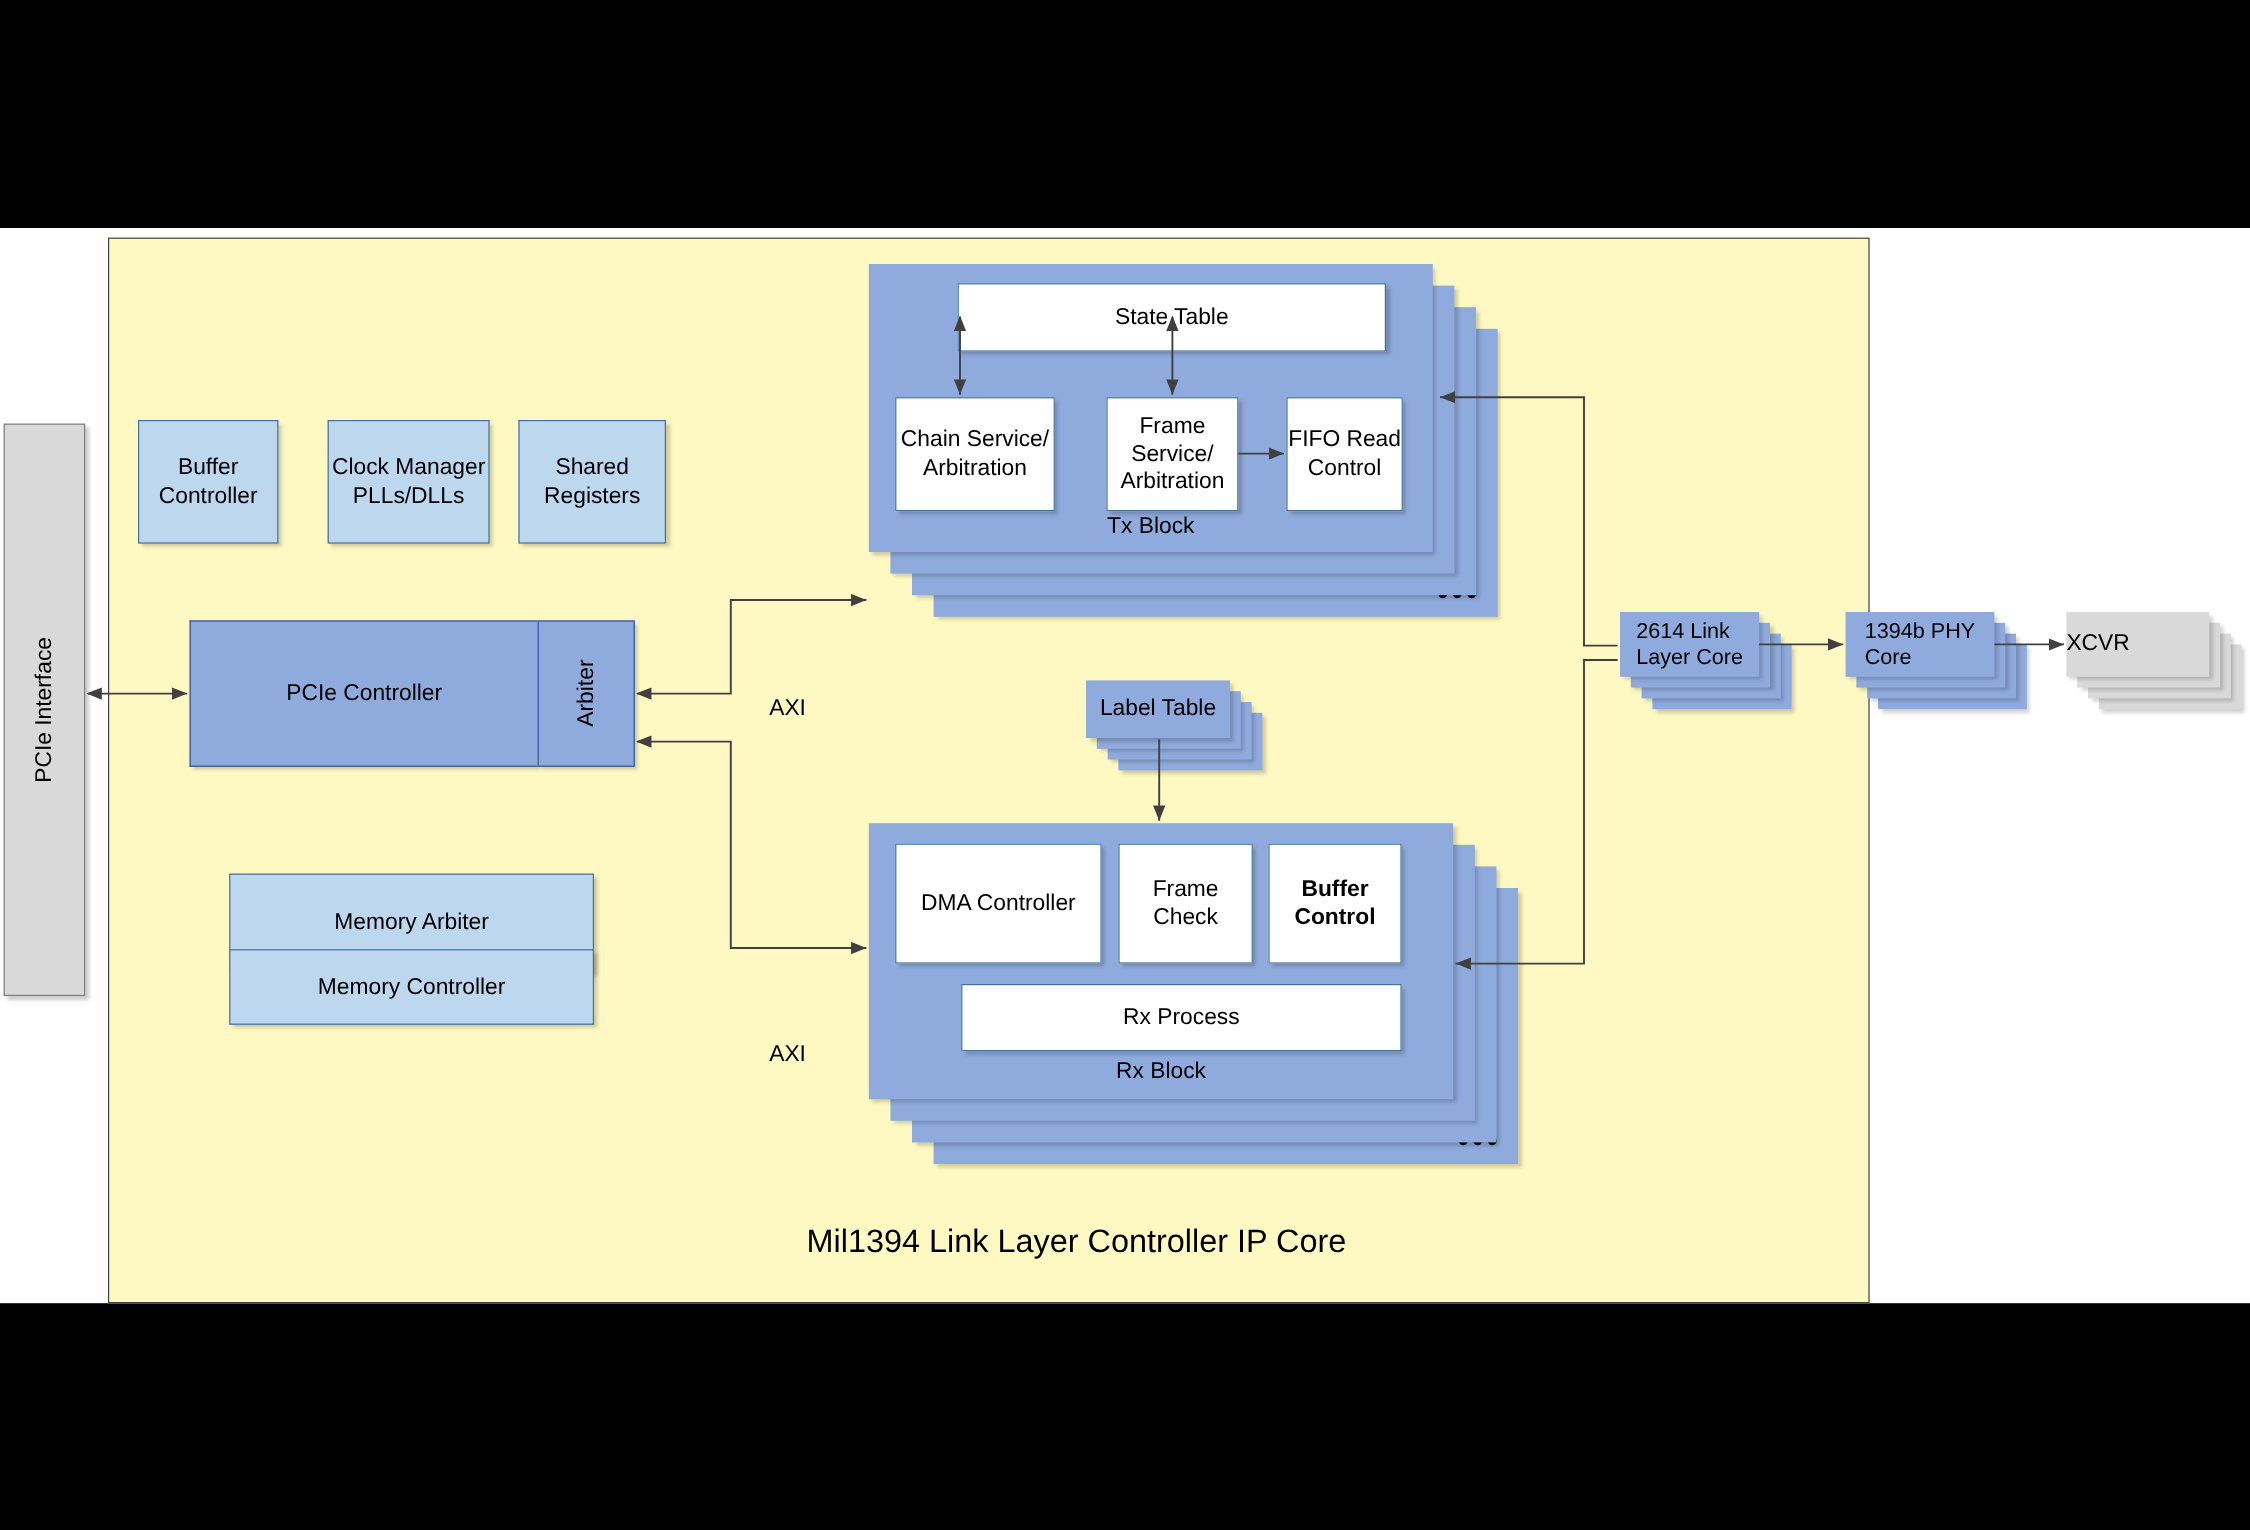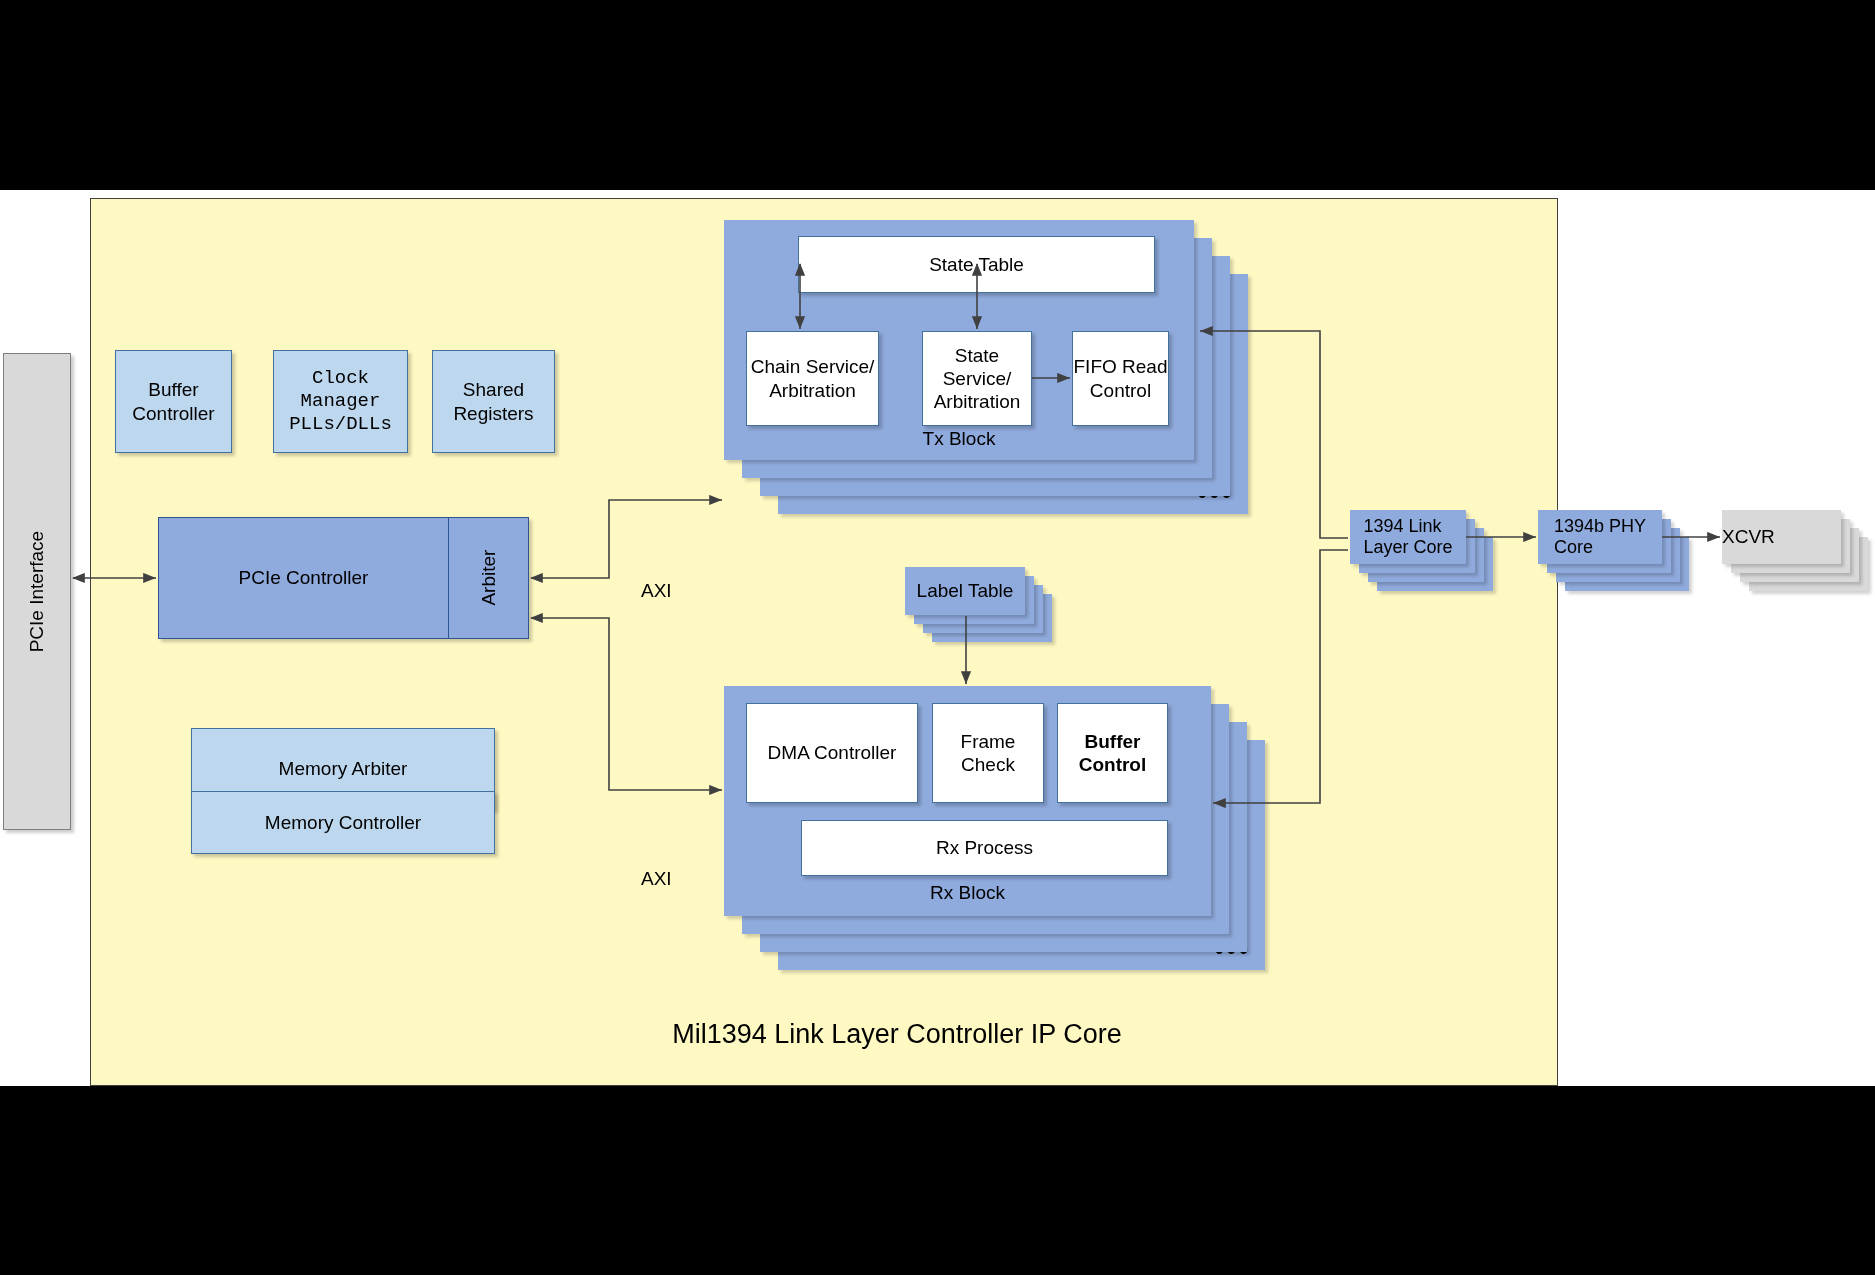--- a/index.html
+++ b/index.html
@@ -144,21 +144,21 @@
       <div id="ipcore-title">Mil1394 Link Layer Controller IP Core</div>
     </div>
 
     <div class="box lightblue" style="left:115px; top:160px; width:117px; height:103px;">
       <div>
         <div class="lbl">Buffer</div>
         <div class="lbl">Controller</div>
       </div>
     </div>
 
-    <div class="box lightblue" style="left:273px; top:160px; width:135px; height:103px;font-family:Liberation Mono, monospace;">
+    <div class="box lightblue" style="left:273px; top:160px; width:135px; height:103px;">
       <div>
         <div class="lbl">Clock Manager</div>
         <div class="lbl">PLLs/DLLs</div>
       </div>
     </div>
 
     <div class="box lightblue" style="left:432px; top:160px; width:123px; height:103px;">
       <div>
         <div class="lbl">Shared</div>
         <div class="lbl">Registers</div>
@@ -194,21 +194,21 @@
 
         <div class="box white" style="left:22px; top:111px; width:133px; height:95px;">
           <div>
             <div class="lbl">Chain Service/</div>
             <div class="lbl">Arbitration</div>
           </div>
         </div>
 
         <div class="box white" style="left:198px; top:111px; width:110px; height:95px;">
           <div>
-            <div class="lbl">State</div>
+            <div class="lbl">Frame</div>
             <div class="lbl">Service/</div>
             <div class="lbl">Arbitration</div>
           </div>
         </div>
 
         <div class="box white" style="left:348px; top:111px; width:97px; height:95px;">
           <div>
             <div class="lbl">FIFO Read</div>
             <div class="lbl">Control</div>
           </div>
@@ -260,21 +260,21 @@
     </div>
 
     <div class="stack" style="left:1350px; top:320px; width:160px; height:90px;">
       <div class="layer blue" style="left:27px; top:27px; width:116px; height:54px;">
         <span class="dots" style="right:9px; bottom:12px;">•••</span>
       </div>
       <div class="layer blue" style="left:18px; top:18px; width:116px; height:54px;"></div>
       <div class="layer blue" style="left:9px; top:9px; width:116px; height:54px;"></div>
       <div class="front blue" style="width:116px; height:54px; display:flex; align-items:center; justify-content:center;">
         <div>
-          <div class="lbl-sm">1394 Link</div>
+          <div class="lbl-sm">2614 Link</div>
           <div class="lbl-sm">Layer Core</div>
         </div>
       </div>
     </div>
 
     <div class="stack" style="left:1538px; top:320px; width:160px; height:90px;">
       <div class="layer blue" style="left:27px; top:27px; width:124px; height:54px;">
         <span class="dots" style="right:9px; bottom:12px;">•••</span>
       </div>
       <div class="layer blue" style="left:18px; top:18px; width:124px; height:54px;"></div>

